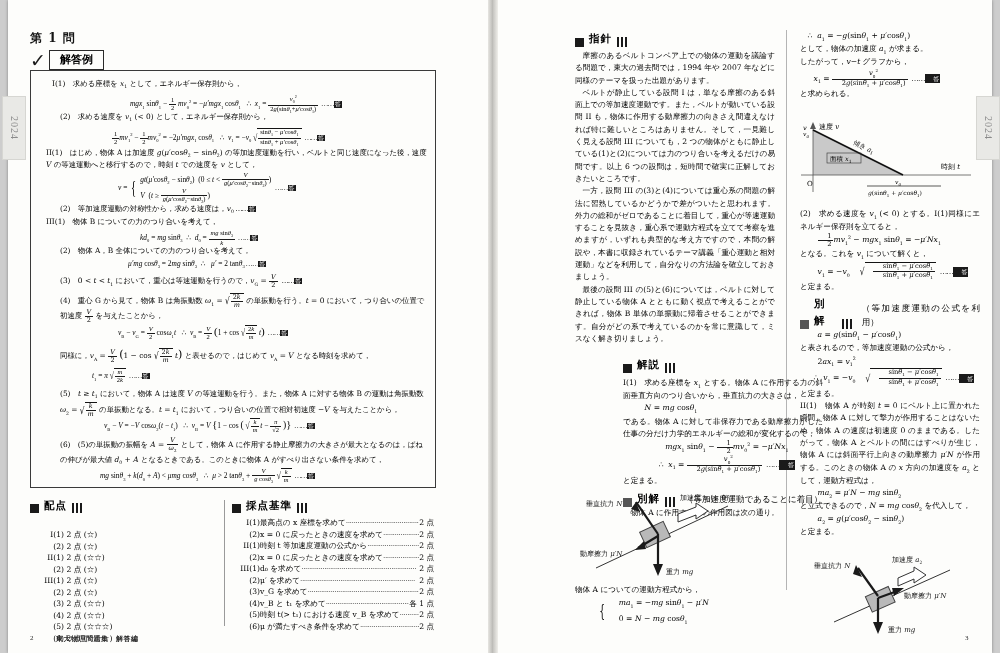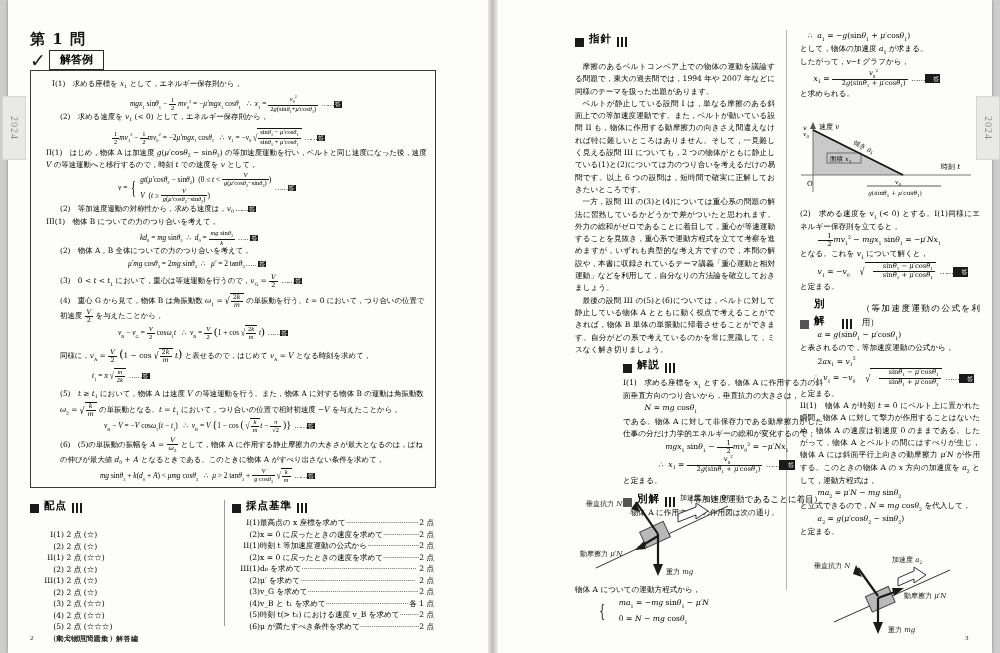--- a/index.html
+++ b/index.html
@@ -88,21 +88,21 @@
   <div class="sheet" id="right-sheet"></div>
   <div id="gutter"></div>
 
   <div class="yeartab" id="tab-left">
     <span>2024</span>
   </div>
   <div class="yeartab" id="tab-right">
     <span>2024</span>
   </div>
 
-  <div class="blk jp" style="left:30px;top:30px;font-size:15px;font-weight:bold;letter-spacing:1px;text-align:center;">第 1 問</div>
+  <div class="blk jp" style="left:30px;top:30px;font-size:12px;font-weight:bold;letter-spacing:1px;text-align:center;">第 1 問</div>
 
   <div id="kaitourei">
     <span class="check">✓</span>
     <span class="kbox jp">解答例</span>
   </div>
 
   <div id="answer-frame"></div>
 
   <div class="aline jp" style="left:52px;top:80px;">
     I(1)　求める座標を <i>x</i><sub>1</sub> として，エネルギー保存則から，
@@ -317,21 +317,21 @@
   <div class="pagefoot foot-title jp" style="left:56px;top:634px;">東大物理問題集　解答編</div>
 
   <div id="colrule"></div>
 
   <div class="col jp" style="left:575px;top:30px;width:200px;">
     <div class="sechead">
       <span class="sq"></span>
       <span class="ttl">指針</span>
       <span class="bars"></span>
     </div>
-    <div id="shishin-paras" style="margin-top:14px;">
+    <div id="shishin-paras" style="margin-top:3px;">
         <p>摩擦のあるベルトコンベア上での物体の運動を議論する問題で，東大の過去問では，1994 年や 2007 年などに同様のテーマを扱った出題があります。</p>
         <p>ベルトが静止している設問 I は，単なる摩擦のある斜面上での等加速度運動です。また，ベルトが動いている設問 II も，物体に作用する動摩擦力の向きさえ間違えなければ特に難しいところはありません。そして，一見難しく見える設問 III についても，2 つの物体がともに静止している(1)と(2)については力のつり合いを考えるだけの易問です。以上 6 つの設問は，短時間で確実に正解しておきたいところです。</p>
         <p>一方，設問 III の(3)と(4)については重心系の問題の解法に習熟しているかどうかで差がついたと思われます。外力の総和がゼロであることに着目して，重心が等速運動することを見抜き，重心系で運動方程式を立てて考察を進めますが，いずれも典型的な考え方ですので，本問の解説や，本書に収録されているテーマ講義「重心運動と相対運動」などを利用して，自分なりの方法論を確立しておきましょう。</p>
         <p>最後の設問 III の(5)と(6)については，ベルトに対して静止している物体 A とともに動く視点で考えることができれば，物体 B 単体の単振動に帰着させることができます。自分がどの系で考えているのかを常に意識して，ミスなく解き切りましょう。</p>
       </div>
   </div>
 
   <div class="col jp" style="left:575px;top:356px;width:200px;margin-left:48px;">
     <div class="sechead">
       <span class="sq"></span>

